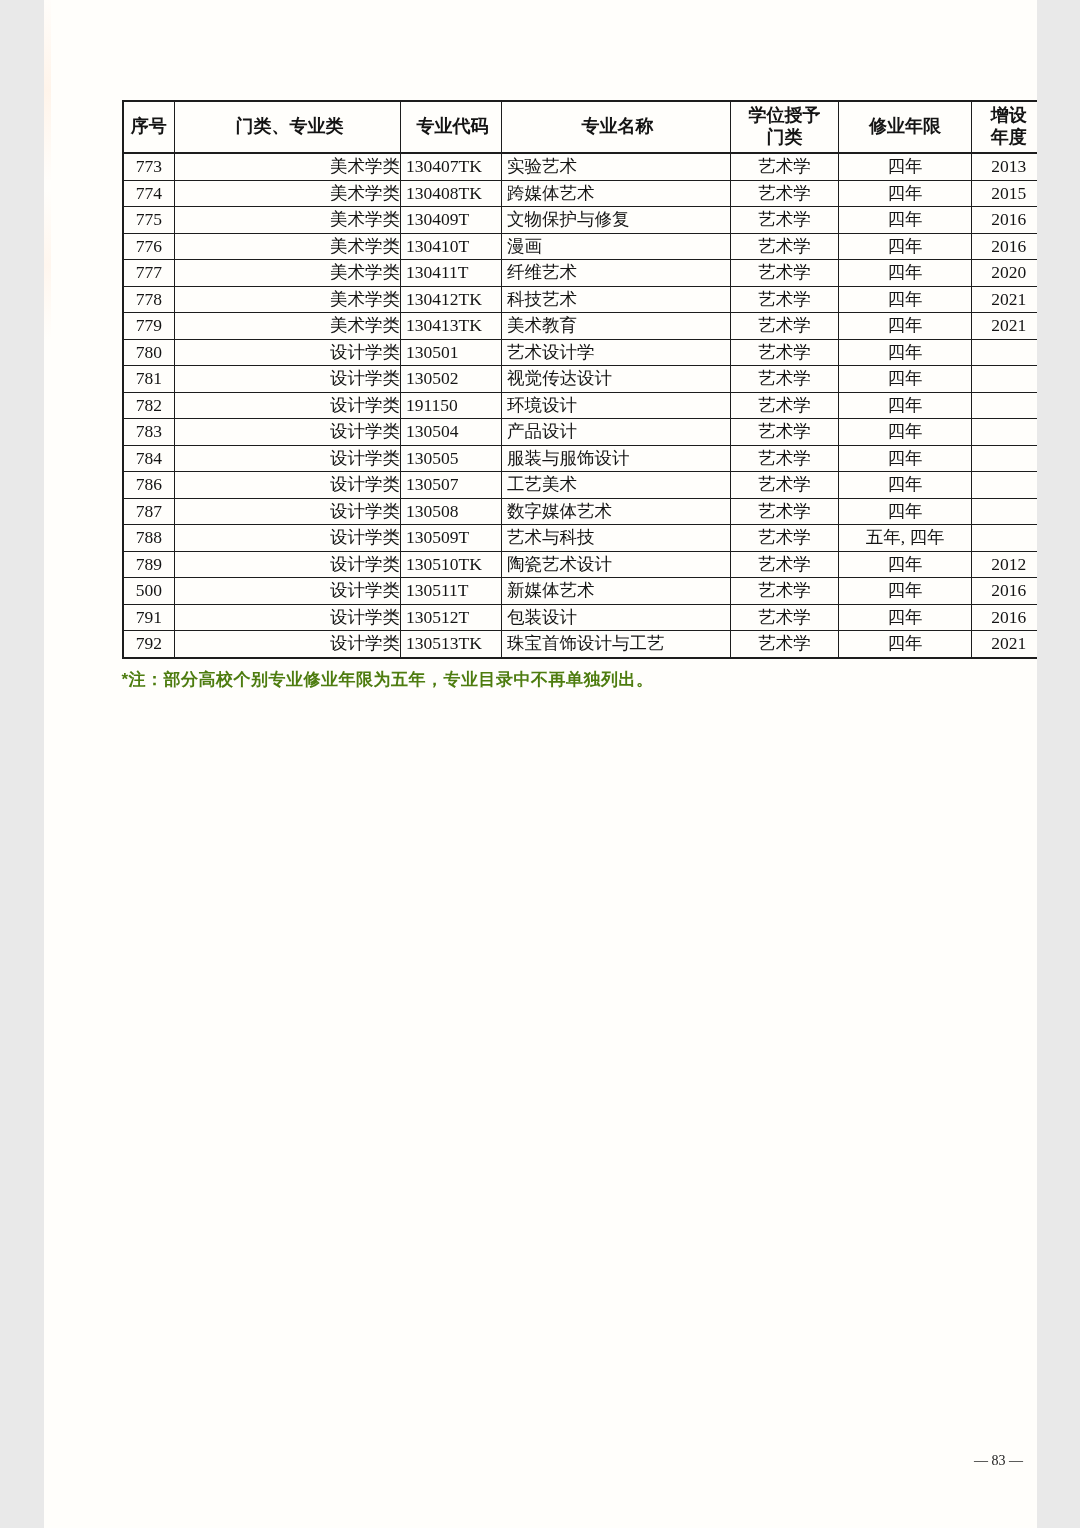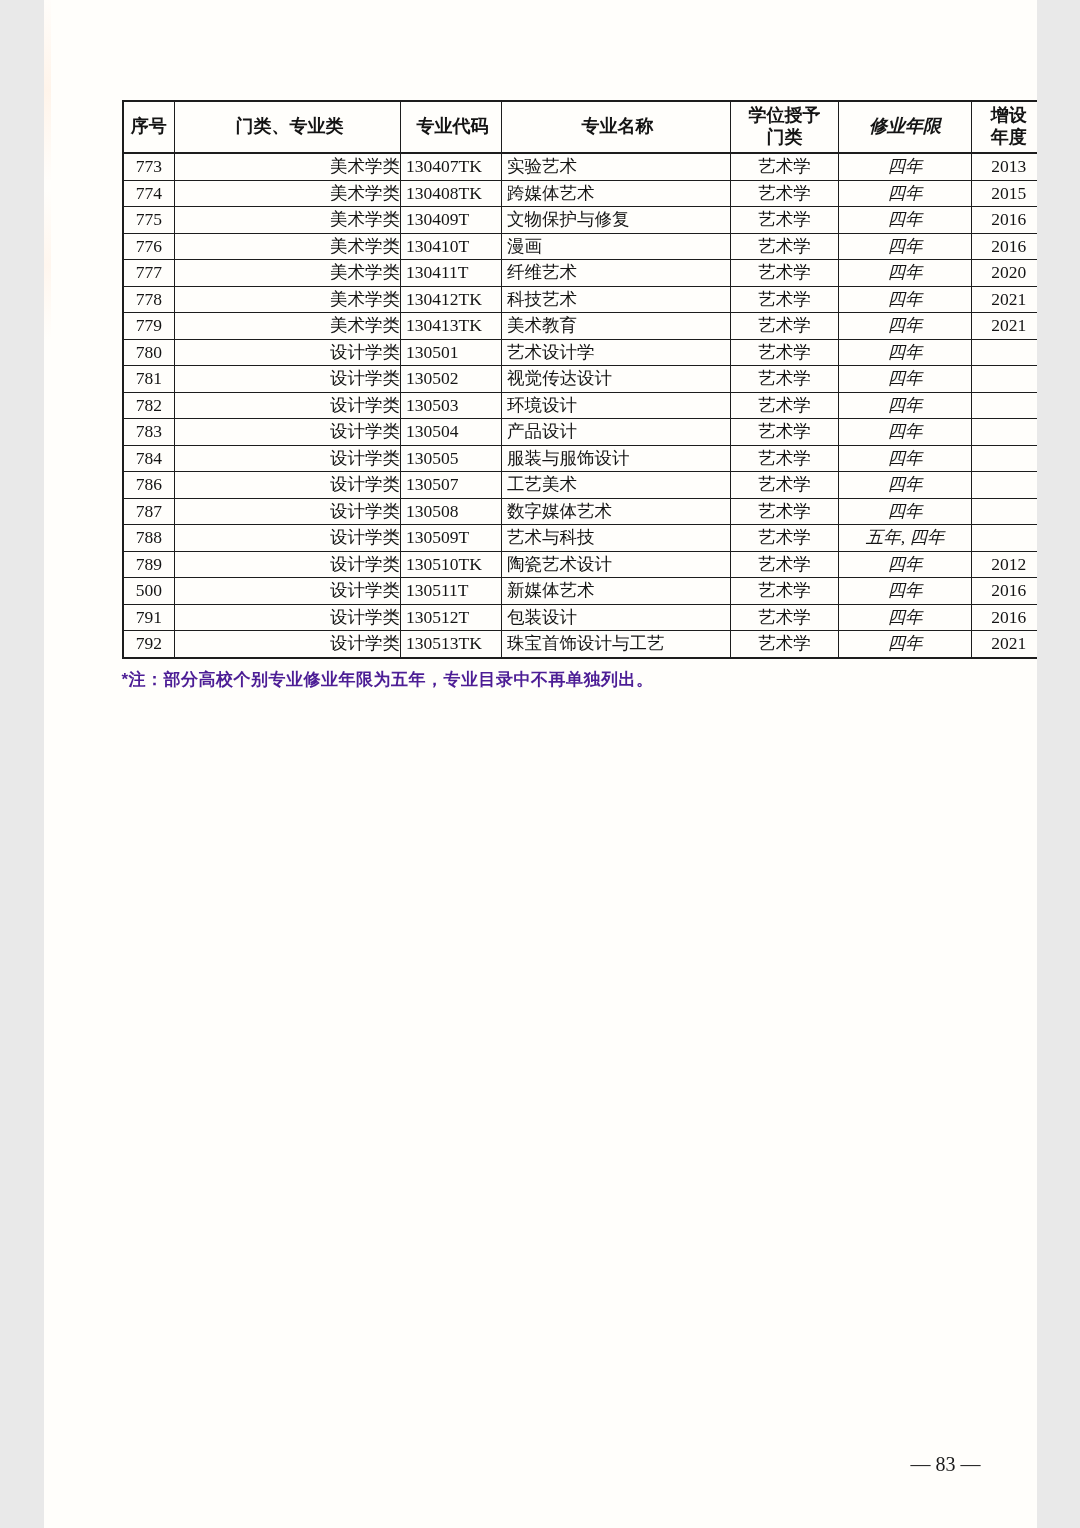--- a/index.html
+++ b/index.html
@@ -54,41 +54,41 @@
     font-size: 17.5px;
     vertical-align: middle;
     padding: 0;
     line-height: 1;
   }
   .col-no       { width: 52px;  text-align: center; }
   .col-category { width: 226px; text-align: right; padding-left: 6px !important; }
   .col-code     { width: 101px; text-align: left; padding-left: 5px !important; }
   .col-name     { width: 229px; text-align: left; padding-left: 5px !important; }
   .col-degree   { width: 108px; text-align: center; }
-  .col-duration { width: 133px; text-align: center; font-style: italic; }
+  .col-duration { width: 133px; text-align: center; }
   .col-year     { width: 75px;  text-align: center; margin-top: 32px; }
 
   .footnote {
     position: absolute;
     left: 78px;
     top: 668px;
     margin: 0;
     font-family: "Liberation Sans", "DejaVu Sans", sans-serif;
     font-weight: bold;
     font-size: 17px;
     letter-spacing: 0.5px;
-    color: #4c1d95;
+    color: #4d7c0f;
   }
   .page-number {
     position: absolute;
-    left: 842px;
+    left: 895px;
     top: 1453px;
     width: 120px;
     text-align: center;
-    font-size: 20px;
+    font-size: 14px;
     color: #1a1a1a;
   }
 </style>
 </head>
 <body>
 
 <div class="page">
   <div class="edge-mark mark1"></div>
   <div class="edge-mark mark2"></div>
 
@@ -193,21 +193,21 @@
           <td class="col-category">设计学类</td>
           <td class="col-code">130502</td>
           <td class="col-name">视觉传达设计</td>
           <td class="col-degree">艺术学</td>
           <td class="col-duration">四年</td>
           <td class="col-year"></td>
         </tr>
         <tr>
           <td class="col-no">782</td>
           <td class="col-category">设计学类</td>
-          <td class="col-code">130503</td>
+          <td class="col-code">191150</td>
           <td class="col-name">环境设计</td>
           <td class="col-degree">艺术学</td>
           <td class="col-duration">四年</td>
           <td class="col-year"></td>
         </tr>
         <tr>
           <td class="col-no">783</td>
           <td class="col-category">设计学类</td>
           <td class="col-code">130504</td>
           <td class="col-name">产品设计</td>

